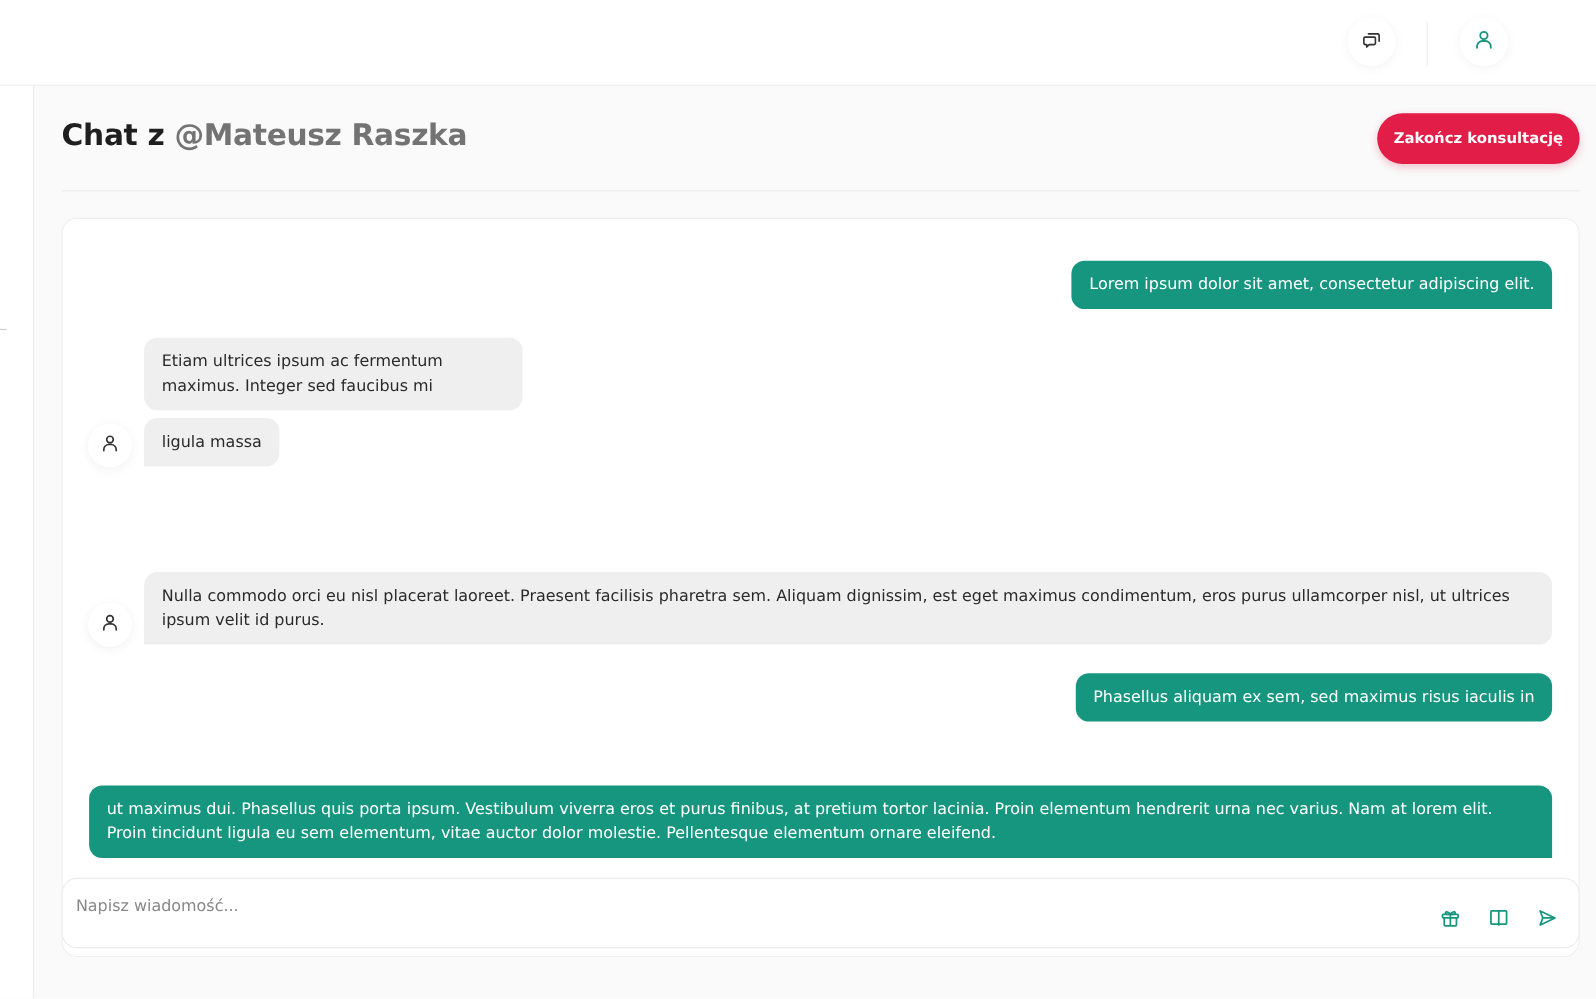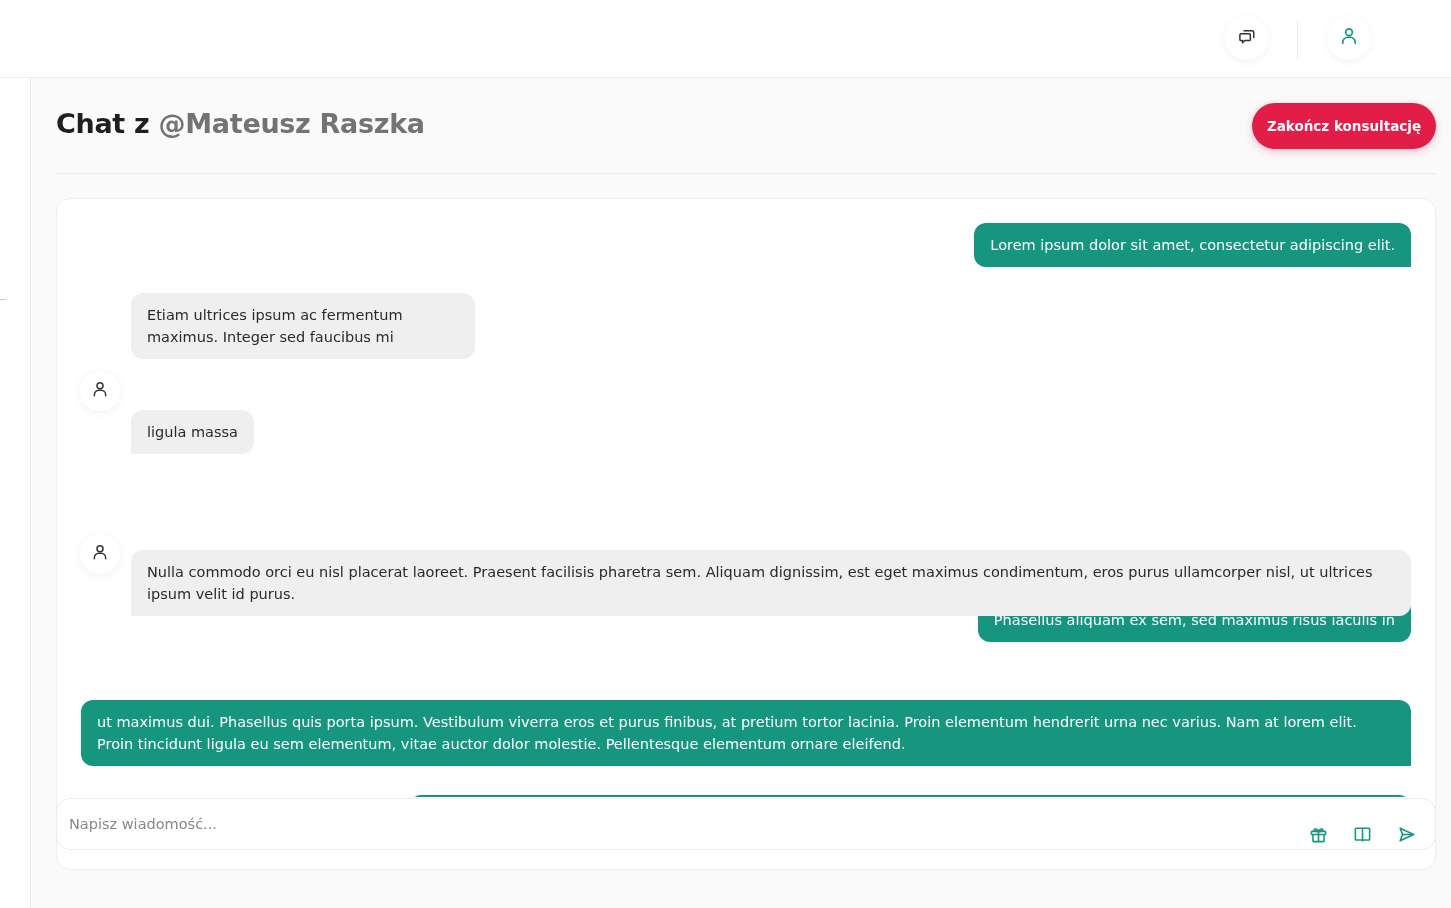--- a/index.html
+++ b/index.html
@@ -15,31 +15,31 @@
 
   .sidebar { position: absolute; left: 0; top: 78px; width: 31px; height: 830px; background: #fff; border-right: 1px solid #ececec; }
   .sidebar-tick { position: absolute; left: 0; top: 299px; width: 6px; height: 1px; background: #ccc; }
 
   .page-title { position: absolute; left: 56px; top: 108px; font-size: 27px; font-weight: bold; color: #1f1f1f; letter-spacing: -0.3px; }
   .page-title .handle { color: #737373; }
   .end-btn { position: absolute; left: 1252px; top: 103px; width: 184px; height: 46px; border-radius: 23px; background: #e11d48; color: #ffffff; border: none; font-size: 13.5px; font-weight: bold; font-family: "DejaVu Sans", sans-serif; display: flex; align-items: center; justify-content: center; box-shadow: 0 3px 8px rgba(225,29,72,0.25); }
   .header-divider { position: absolute; left: 56px; top: 173px; width: 1380px; height: 1px; background: #ececec; }
 
   .chat-panel { position: absolute; left: 56px; top: 198px; width: 1380px; height: 672px; background: #fff; border: 1px solid #efefef; border-radius: 14px; overflow: hidden; }
-  .chat-scroll { position: absolute; left: 0; top: 0; width: 100%; height: 598px; overflow: hidden; }
+  .chat-scroll { position: absolute; left: 0; top: 14px; width: 100%; height: 598px; overflow: hidden; }
 
   .bubble { position: absolute; font-size: 14.5px; line-height: 22px; padding: 11px 16px; }
   .sent { background: #16967f; color: #fff; border-radius: 12px 12px 0 12px; }
   .sent.grouped { border-radius: 12px; }
   .recv { background: #efefef; color: #2a2a2a; border-radius: 12px; }
-  .recv.last { border-radius: 12px 12px 12px 0; margin-top: 44px; }
+  .recv.last { border-radius: 12px 12px 12px 0; }
 
   .avatar { position: absolute; width: 40px; height: 40px; border-radius: 50%; background: #fff; box-shadow: 0 2px 10px rgba(0,0,0,0.06); display: flex; align-items: center; justify-content: center; }
 
-  .composer { position: absolute; left: 56px; top: 798px; width: 1380px; height: 52px; background: #fff; border: 1px solid #ececec; border-radius: 14px; }
+  .composer { position: absolute; left: 56px; top: 798px; width: 1380px; height: 64px; background: #fff; border: 1px solid #ececec; border-radius: 14px; }
   .composer-input { position: absolute; left: 12px; top: 10px; width: 1200px; height: 30px; border: none; outline: none; font-size: 14.5px; font-family: "DejaVu Sans", sans-serif; color: #333; background: transparent; }
   .composer-input::placeholder { color: #888; }
   .composer-icon { position: absolute; top: 24px; width: 22px; height: 22px; display: flex; align-items: center; justify-content: center; cursor: pointer; }
 </style>
 </head>
 <body>
 
 <div class="topbar">
   <div class="icon-circle messages-btn">
     <span>

